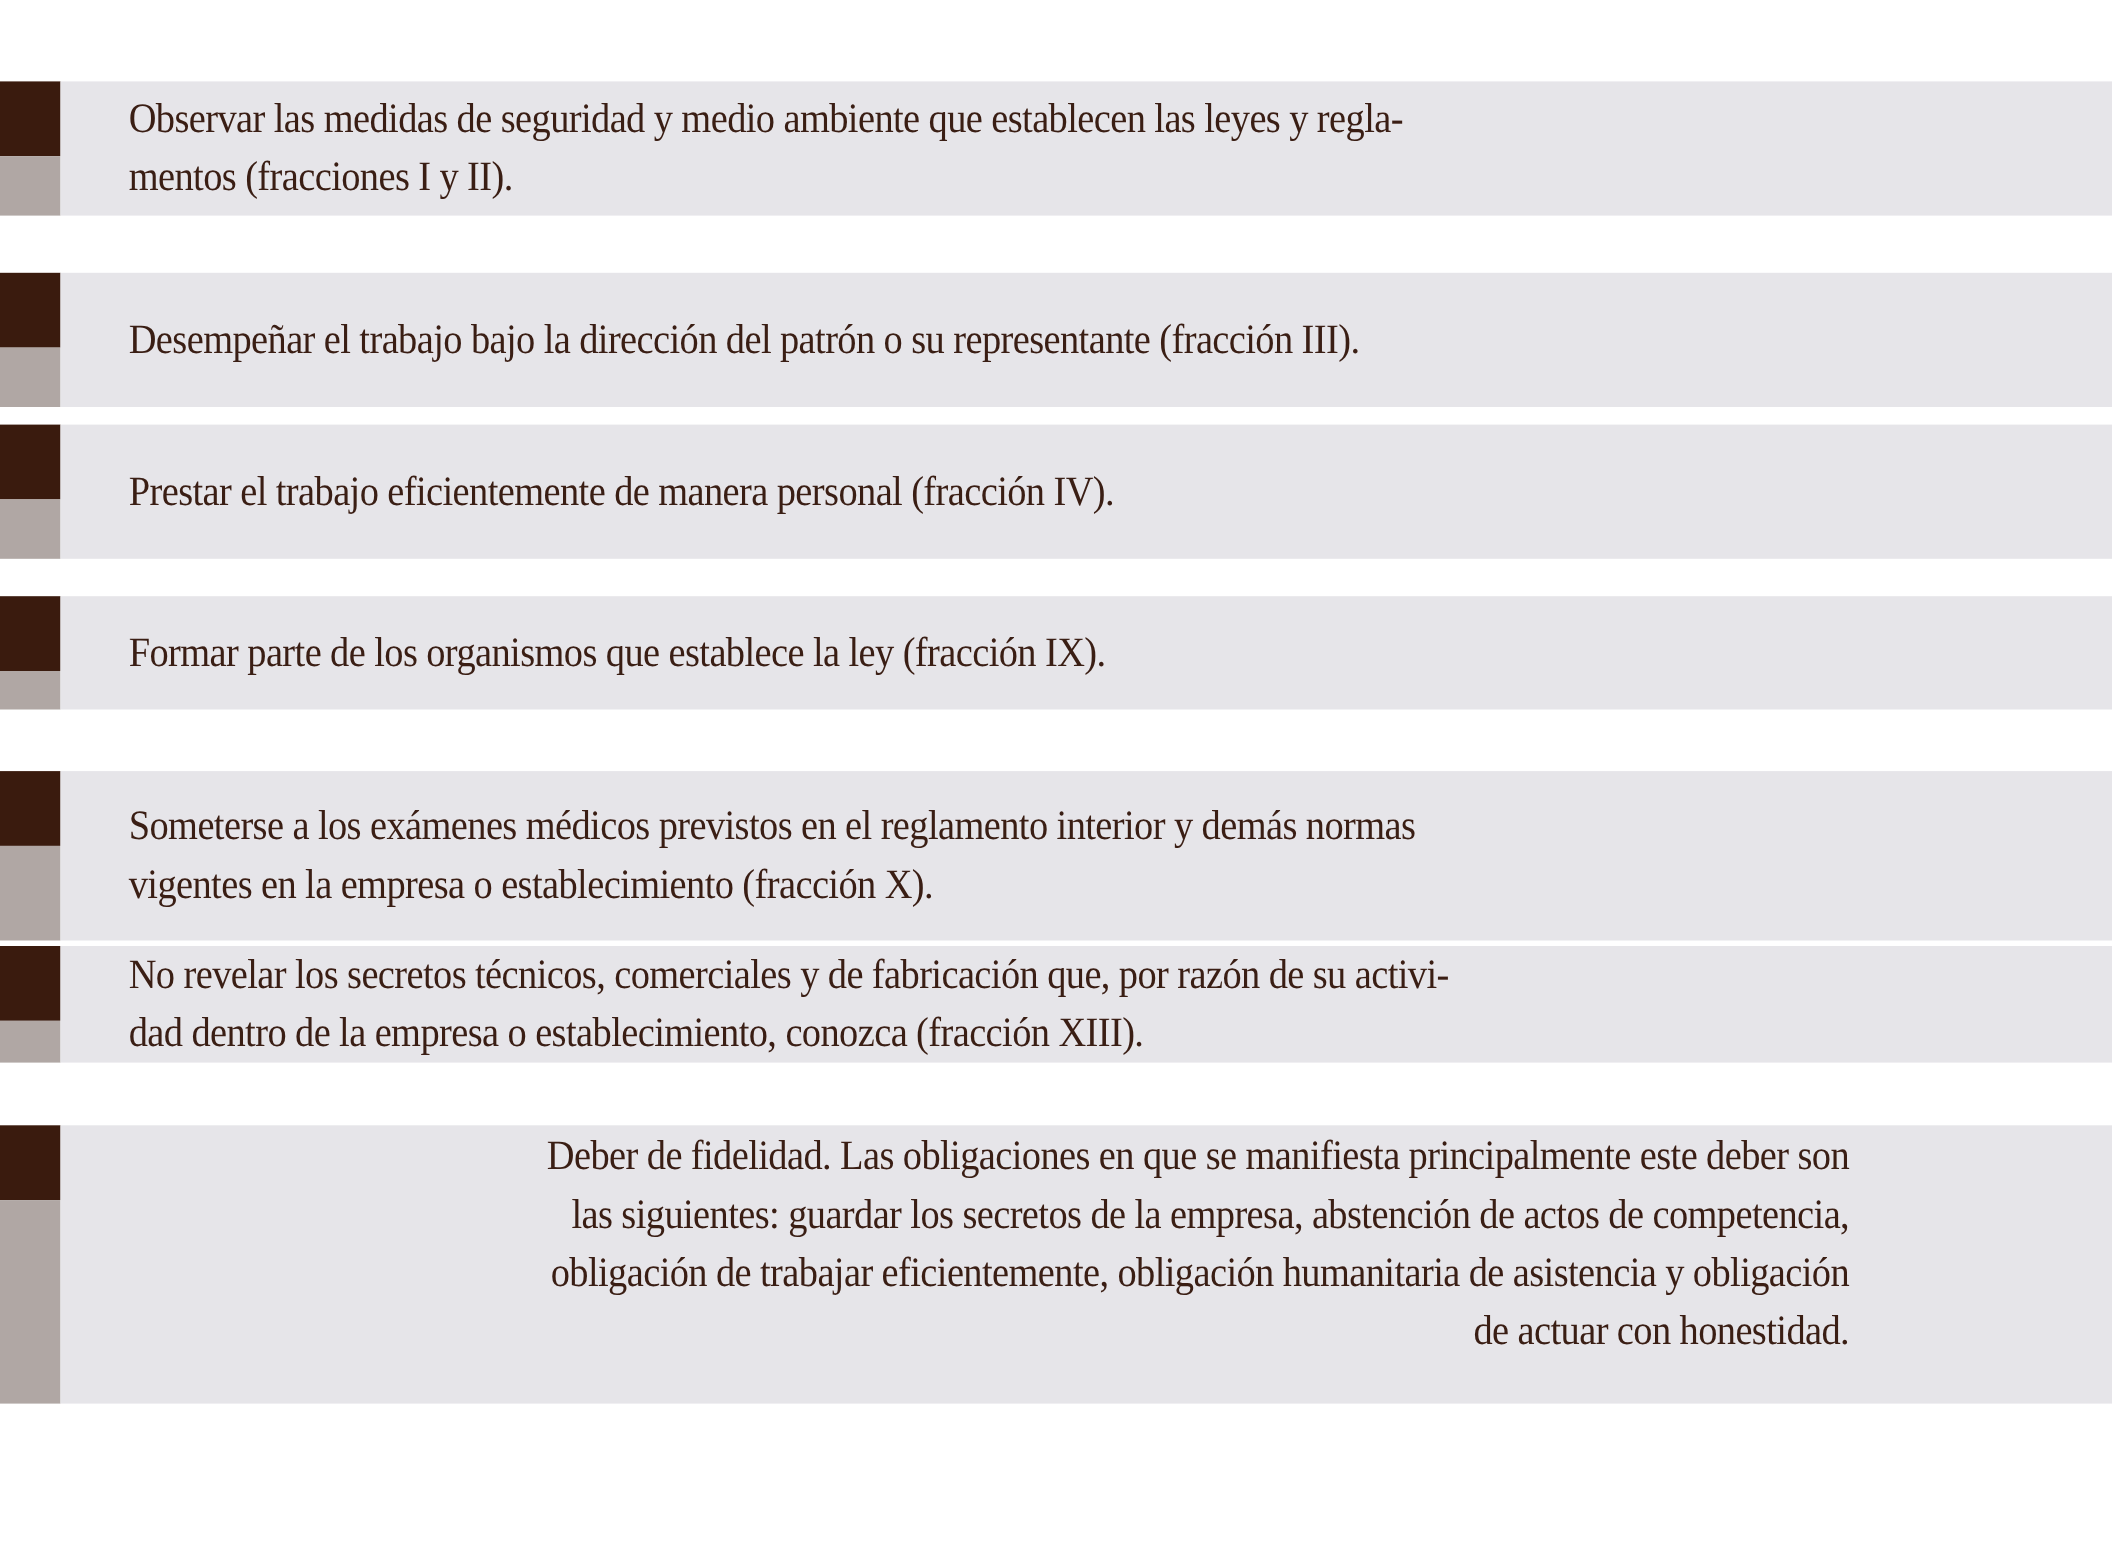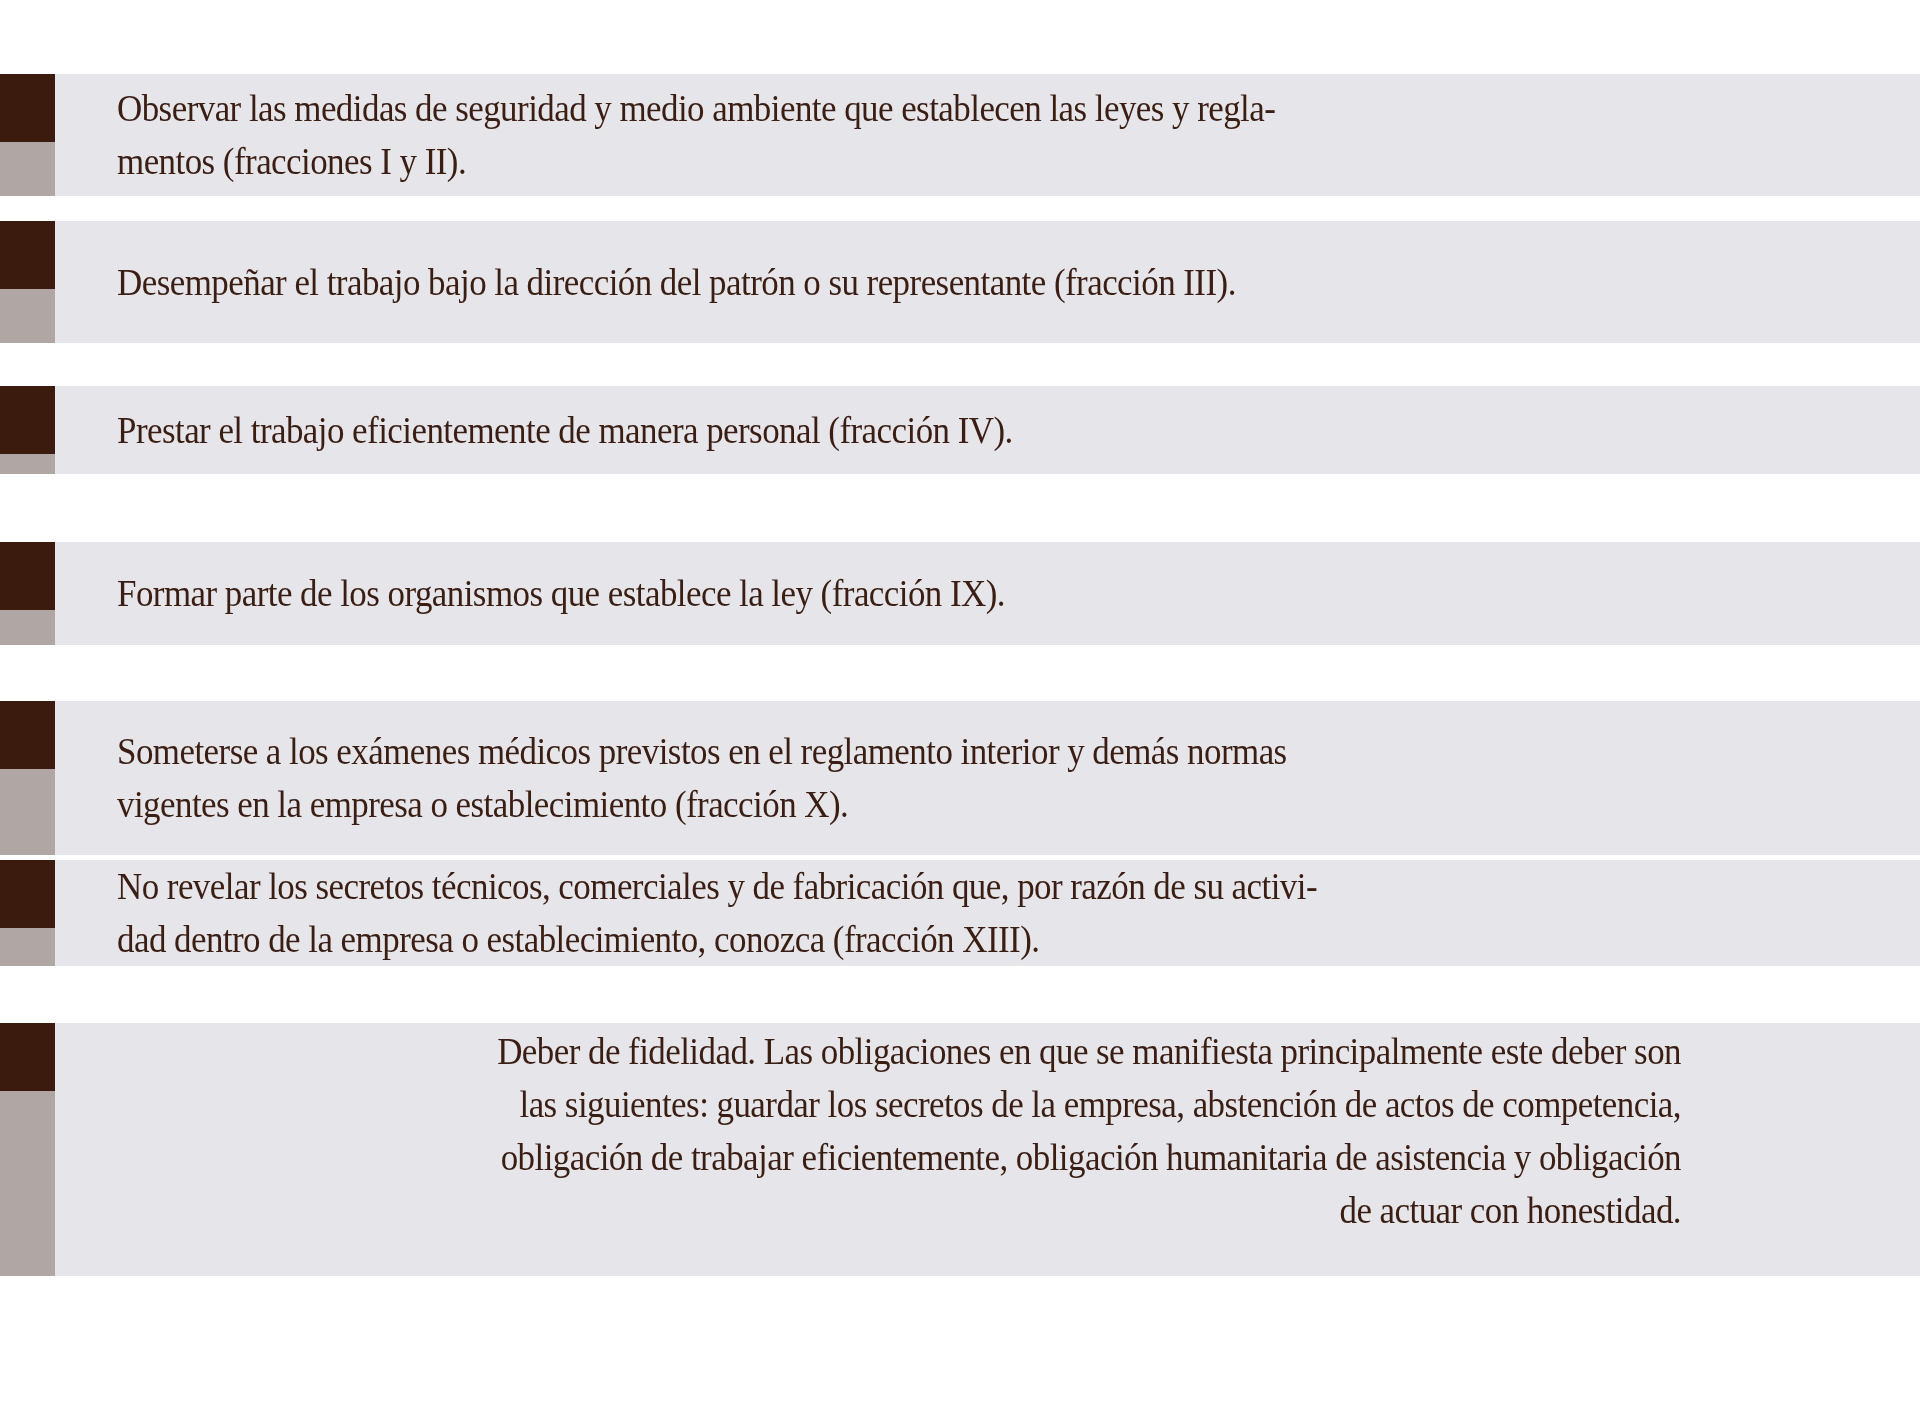--- a/index.html
+++ b/index.html
@@ -25,33 +25,33 @@
     <div class="light"></div>
   </div>
   <div class="box">
     <div class="text">
       <span class="line">Observar las medidas de seguridad y medio ambiente que establecen las leyes y regla-</span>
       <span class="line">mentos (fracciones I y II).</span>
     </div>
   </div>
 </div>
 
-<div class="row" style="top:221px;height:122px;">
+<div class="row" style="top:248px;height:122px;">
   <div class="accent">
     <div class="dark" style="height:68px;"></div>
     <div class="light"></div>
   </div>
   <div class="box">
     <div class="text">
       <span class="line">Desempeñar el trabajo bajo la dirección del patrón o su representante (fracción III).</span>
     </div>
   </div>
 </div>
 
-<div class="row" style="top:386px;height:88px;">
+<div class="row" style="top:386px;height:122px;">
   <div class="accent">
     <div class="dark" style="height:68px;"></div>
     <div class="light"></div>
   </div>
   <div class="box">
     <div class="text">
       <span class="line">Prestar el trabajo eficientemente de manera personal (fracción IV).</span>
     </div>
   </div>
 </div>

